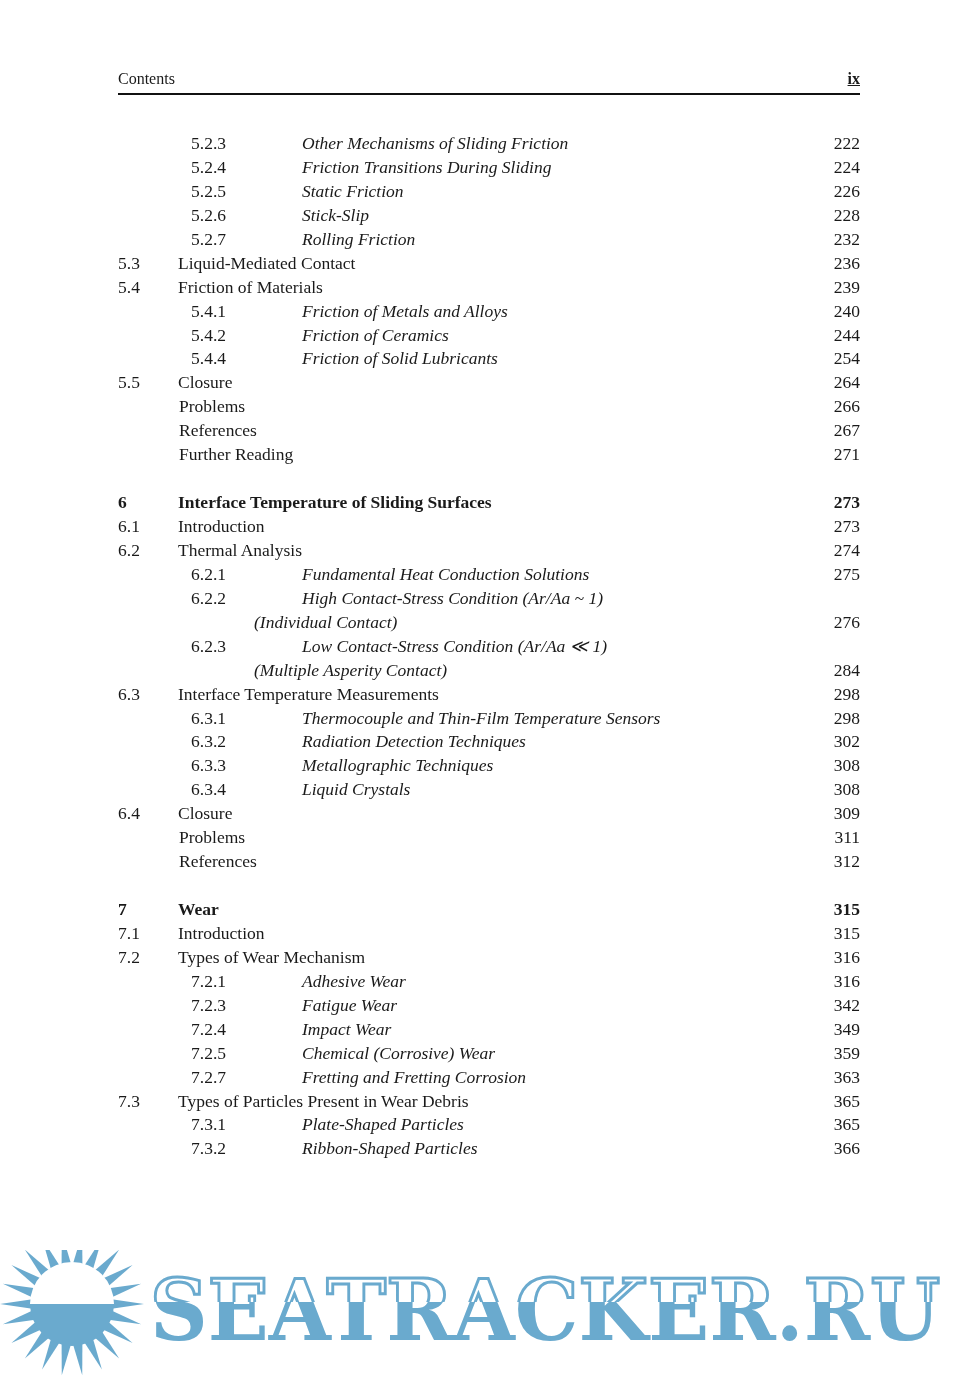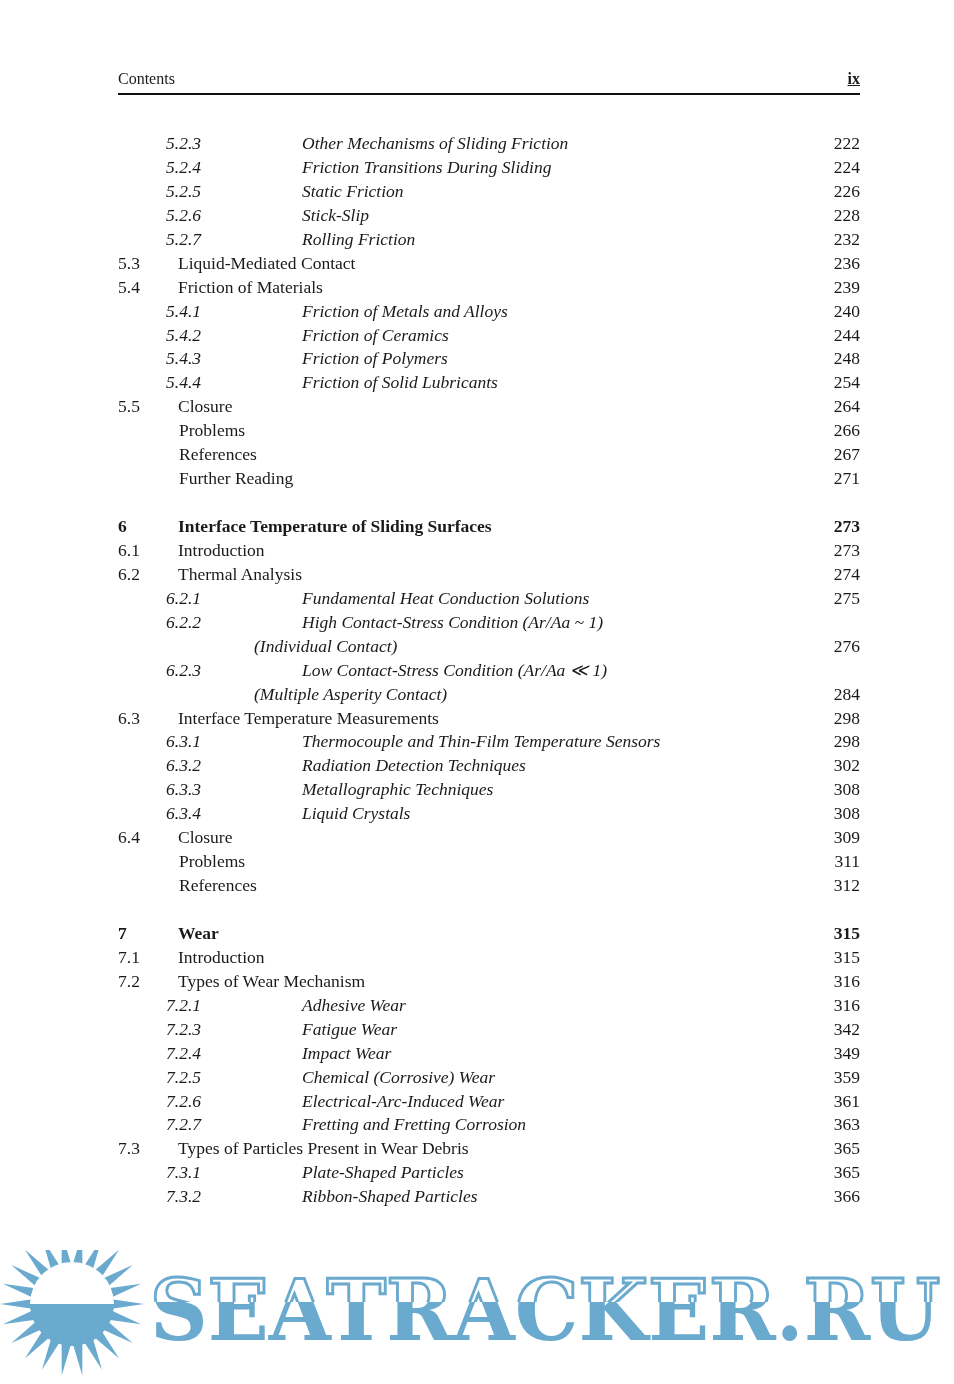--- a/index.html
+++ b/index.html
@@ -7,21 +7,21 @@
            font-family: "Liberation Serif", "DejaVu Serif", serif; color: #1a1a1a; }
     .header { position: absolute; left: 118px; top: 70px; width: 742px; height: 22px; }
     .header .left { position: absolute; left: 0; top: 0; font-size: 16px; }
     .header .right { position: absolute; right: 0; top: 0; font-size: 16px; font-weight: bold; text-decoration: underline; }
     .rule { position: absolute; left: 118px; top: 93px; width: 742px; height: 2px; background: #111; }
     .toc { position: absolute; left: 118px; top: 132px; width: 742px; }
     .row { position: relative; height: 23.95px; font-size: 17.5px; line-height: 23.95px; white-space: nowrap; }
     .row .num { position: absolute; left: 0; }
     .row .title { position: absolute; left: 60px; }
     .row .page { position: absolute; right: 0; margin-left: 13px; }
-    .row.sub .num { left: 48px; font-style: italic; }
+    .row.sub .num { left: 73px; }
     .row.sub .title { left: 140px; font-style: italic; margin-left: 44px; }
     .row.cont .title { left: 136px; font-style: italic; }
     .row.chapter { font-weight: bold; }
     .row.gap { height: 23.95px; }
     .row.nonum .title { left: 61px; }
     .watermark { position: absolute; left: 0; top: 1250px; width: 954px; height: 134px; }
   </style>
 </head>
 <body>
 
@@ -71,25 +71,20 @@
       <span class="num">5.4.1</span>
       <span class="title">Friction of Metals and Alloys</span>
       <span class="page">240</span>
     </div>
     <div class="row sub">
       <span class="num">5.4.2</span>
       <span class="title">Friction of Ceramics</span>
       <span class="page">244</span>
     </div>
     <div class="row sub">
-      <span class="num">5.4.3</span>
-      <span class="title">Friction of Polymers</span>
-      <span class="page">248</span>
-    </div>
-    <div class="row sub">
       <span class="num">5.4.4</span>
       <span class="title">Friction of Solid Lubricants</span>
       <span class="page">254</span>
     </div>
     <div class="row section">
       <span class="num">5.5</span>
       <span class="title">Closure</span>
       <span class="page">264</span>
     </div>
     <div class="row nonum">
@@ -216,25 +211,20 @@
     </div>
     <div class="row sub">
       <span class="num">7.2.4</span>
       <span class="title">Impact Wear</span>
       <span class="page">349</span>
     </div>
     <div class="row sub">
       <span class="num">7.2.5</span>
       <span class="title">Chemical (Corrosive) Wear</span>
       <span class="page">359</span>
-    </div>
-    <div class="row sub">
-      <span class="num">7.2.6</span>
-      <span class="title">Electrical-Arc-Induced Wear</span>
-      <span class="page">361</span>
     </div>
     <div class="row sub">
       <span class="num">7.2.7</span>
       <span class="title">Fretting and Fretting Corrosion</span>
       <span class="page">363</span>
     </div>
     <div class="row section">
       <span class="num">7.3</span>
       <span class="title">Types of Particles Present in Wear Debris</span>
       <span class="page">365</span>

